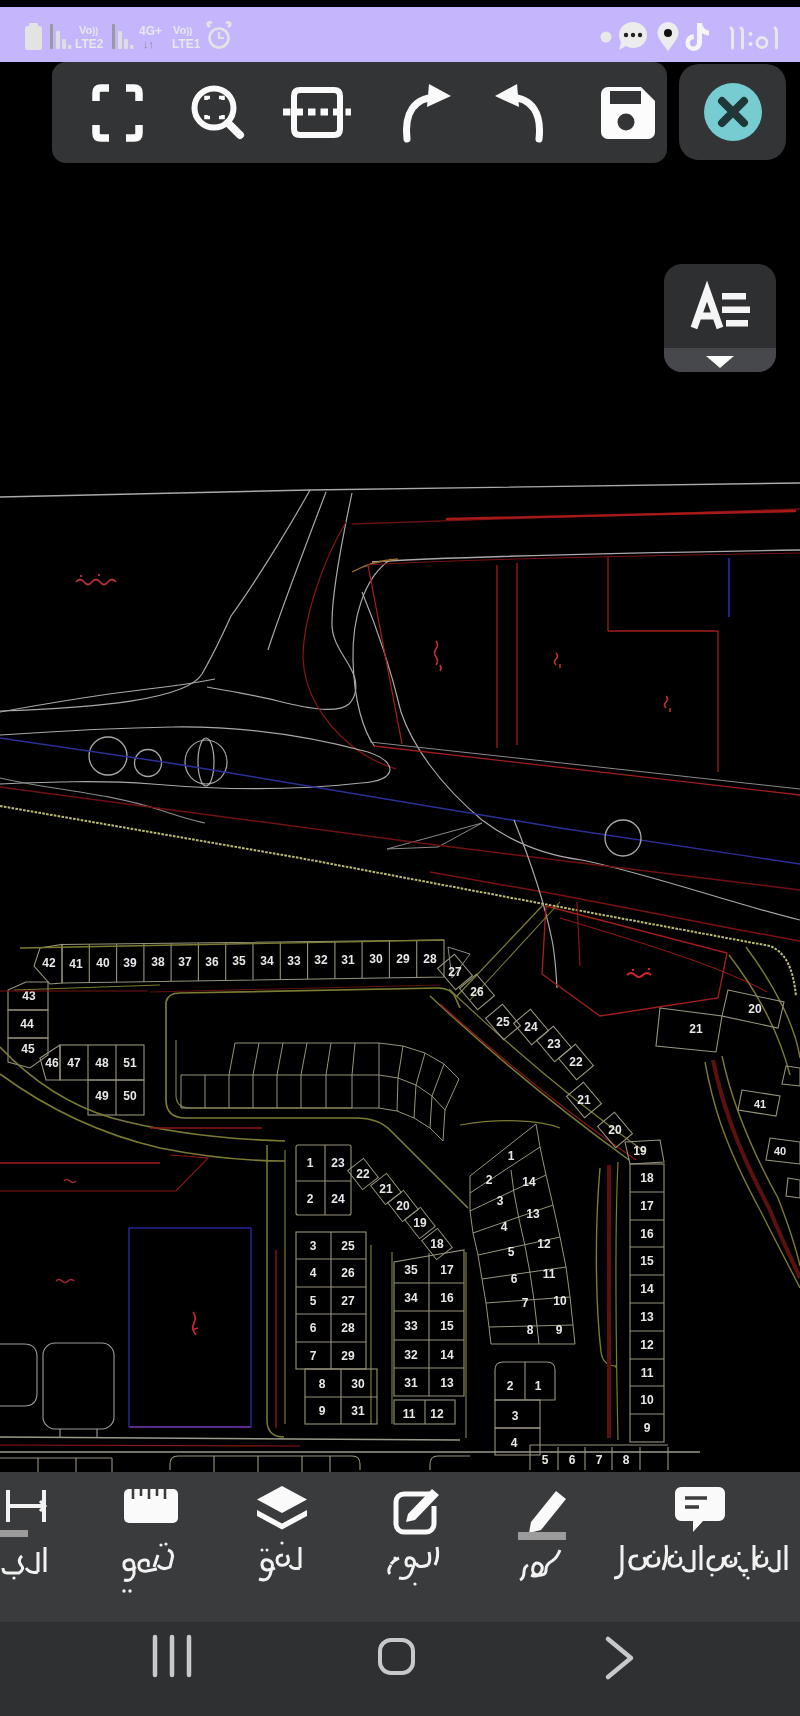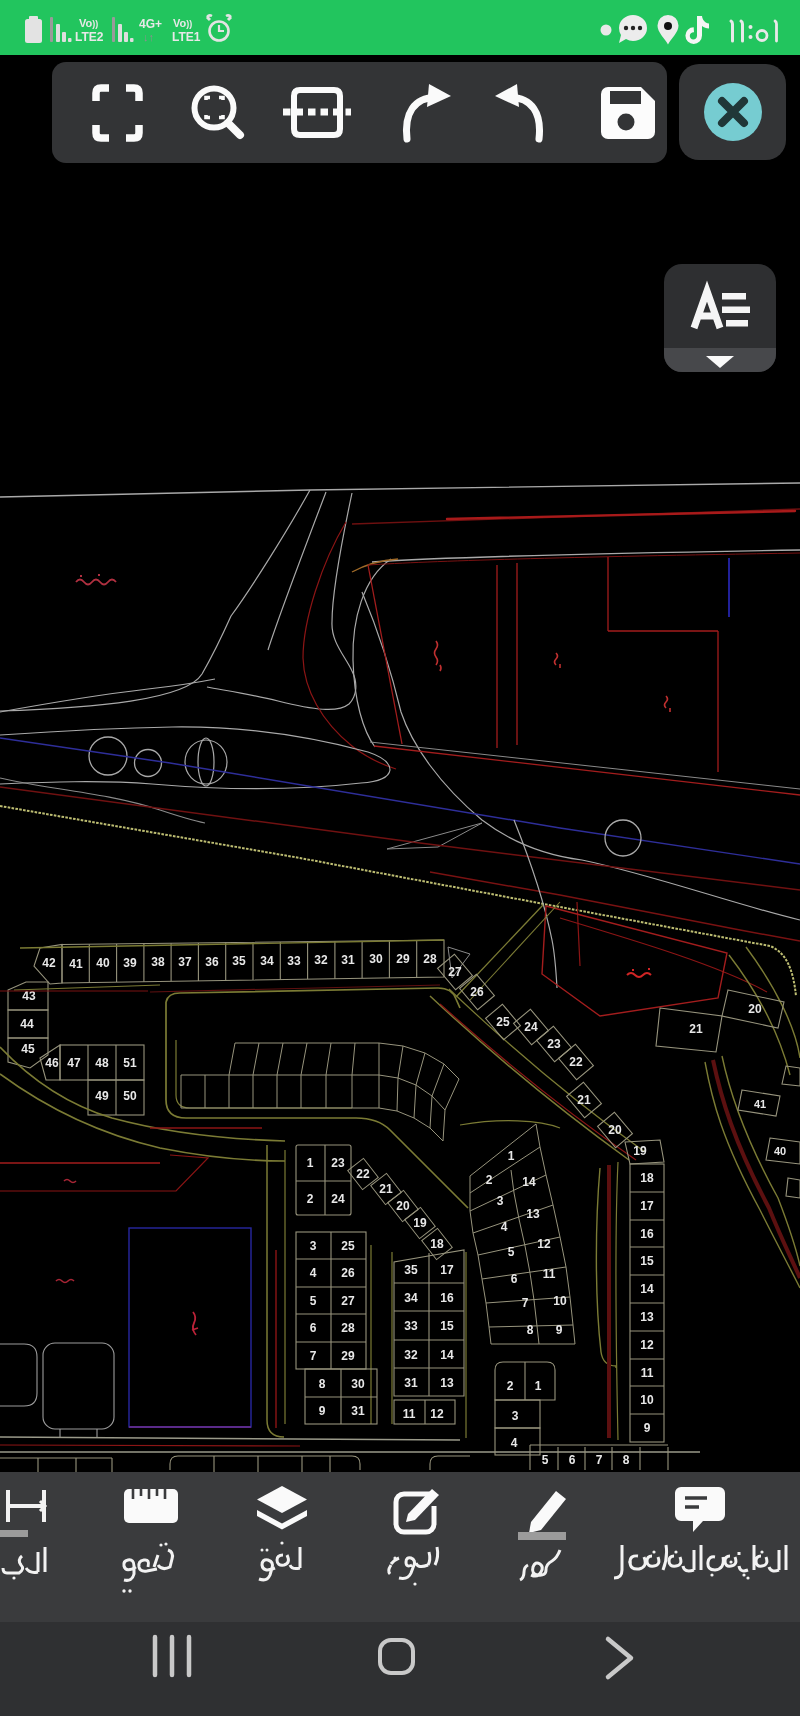--- a/index.html
+++ b/index.html
@@ -1,20 +1,20 @@
 <!DOCTYPE html>
 <html><head><meta charset="utf-8">
 <style>
 html,body{margin:0;padding:0;background:#000;}
 body{width:800px;height:1716px;position:relative;overflow:hidden;font-family:"Liberation Sans",sans-serif;}
 .abs{position:absolute;}
 </style></head>
 <body>
 
-<div class="abs" style="left:0;top:0;width:800px;height:55px;background:#22c55e;">
+<div class="abs" style="left:0;top:7px;width:800px;height:55px;background:#c4b5fd;">
 <svg width="800" height="55" viewBox="0 0 800 55">
 
 <g fill="#e3e3e3">
         <rect x="29" y="16" width="9" height="4" rx="1"></rect>
         <rect x="25" y="19" width="17" height="24" rx="2.5"></rect>
       </g>
 
 <g fill="#dedede">
         <rect x="50" y="17" width="3" height="25" rx="1" fill="#9a9a9a"></rect>
         <rect x="56" y="24" width="4" height="18" rx="1"></rect>

